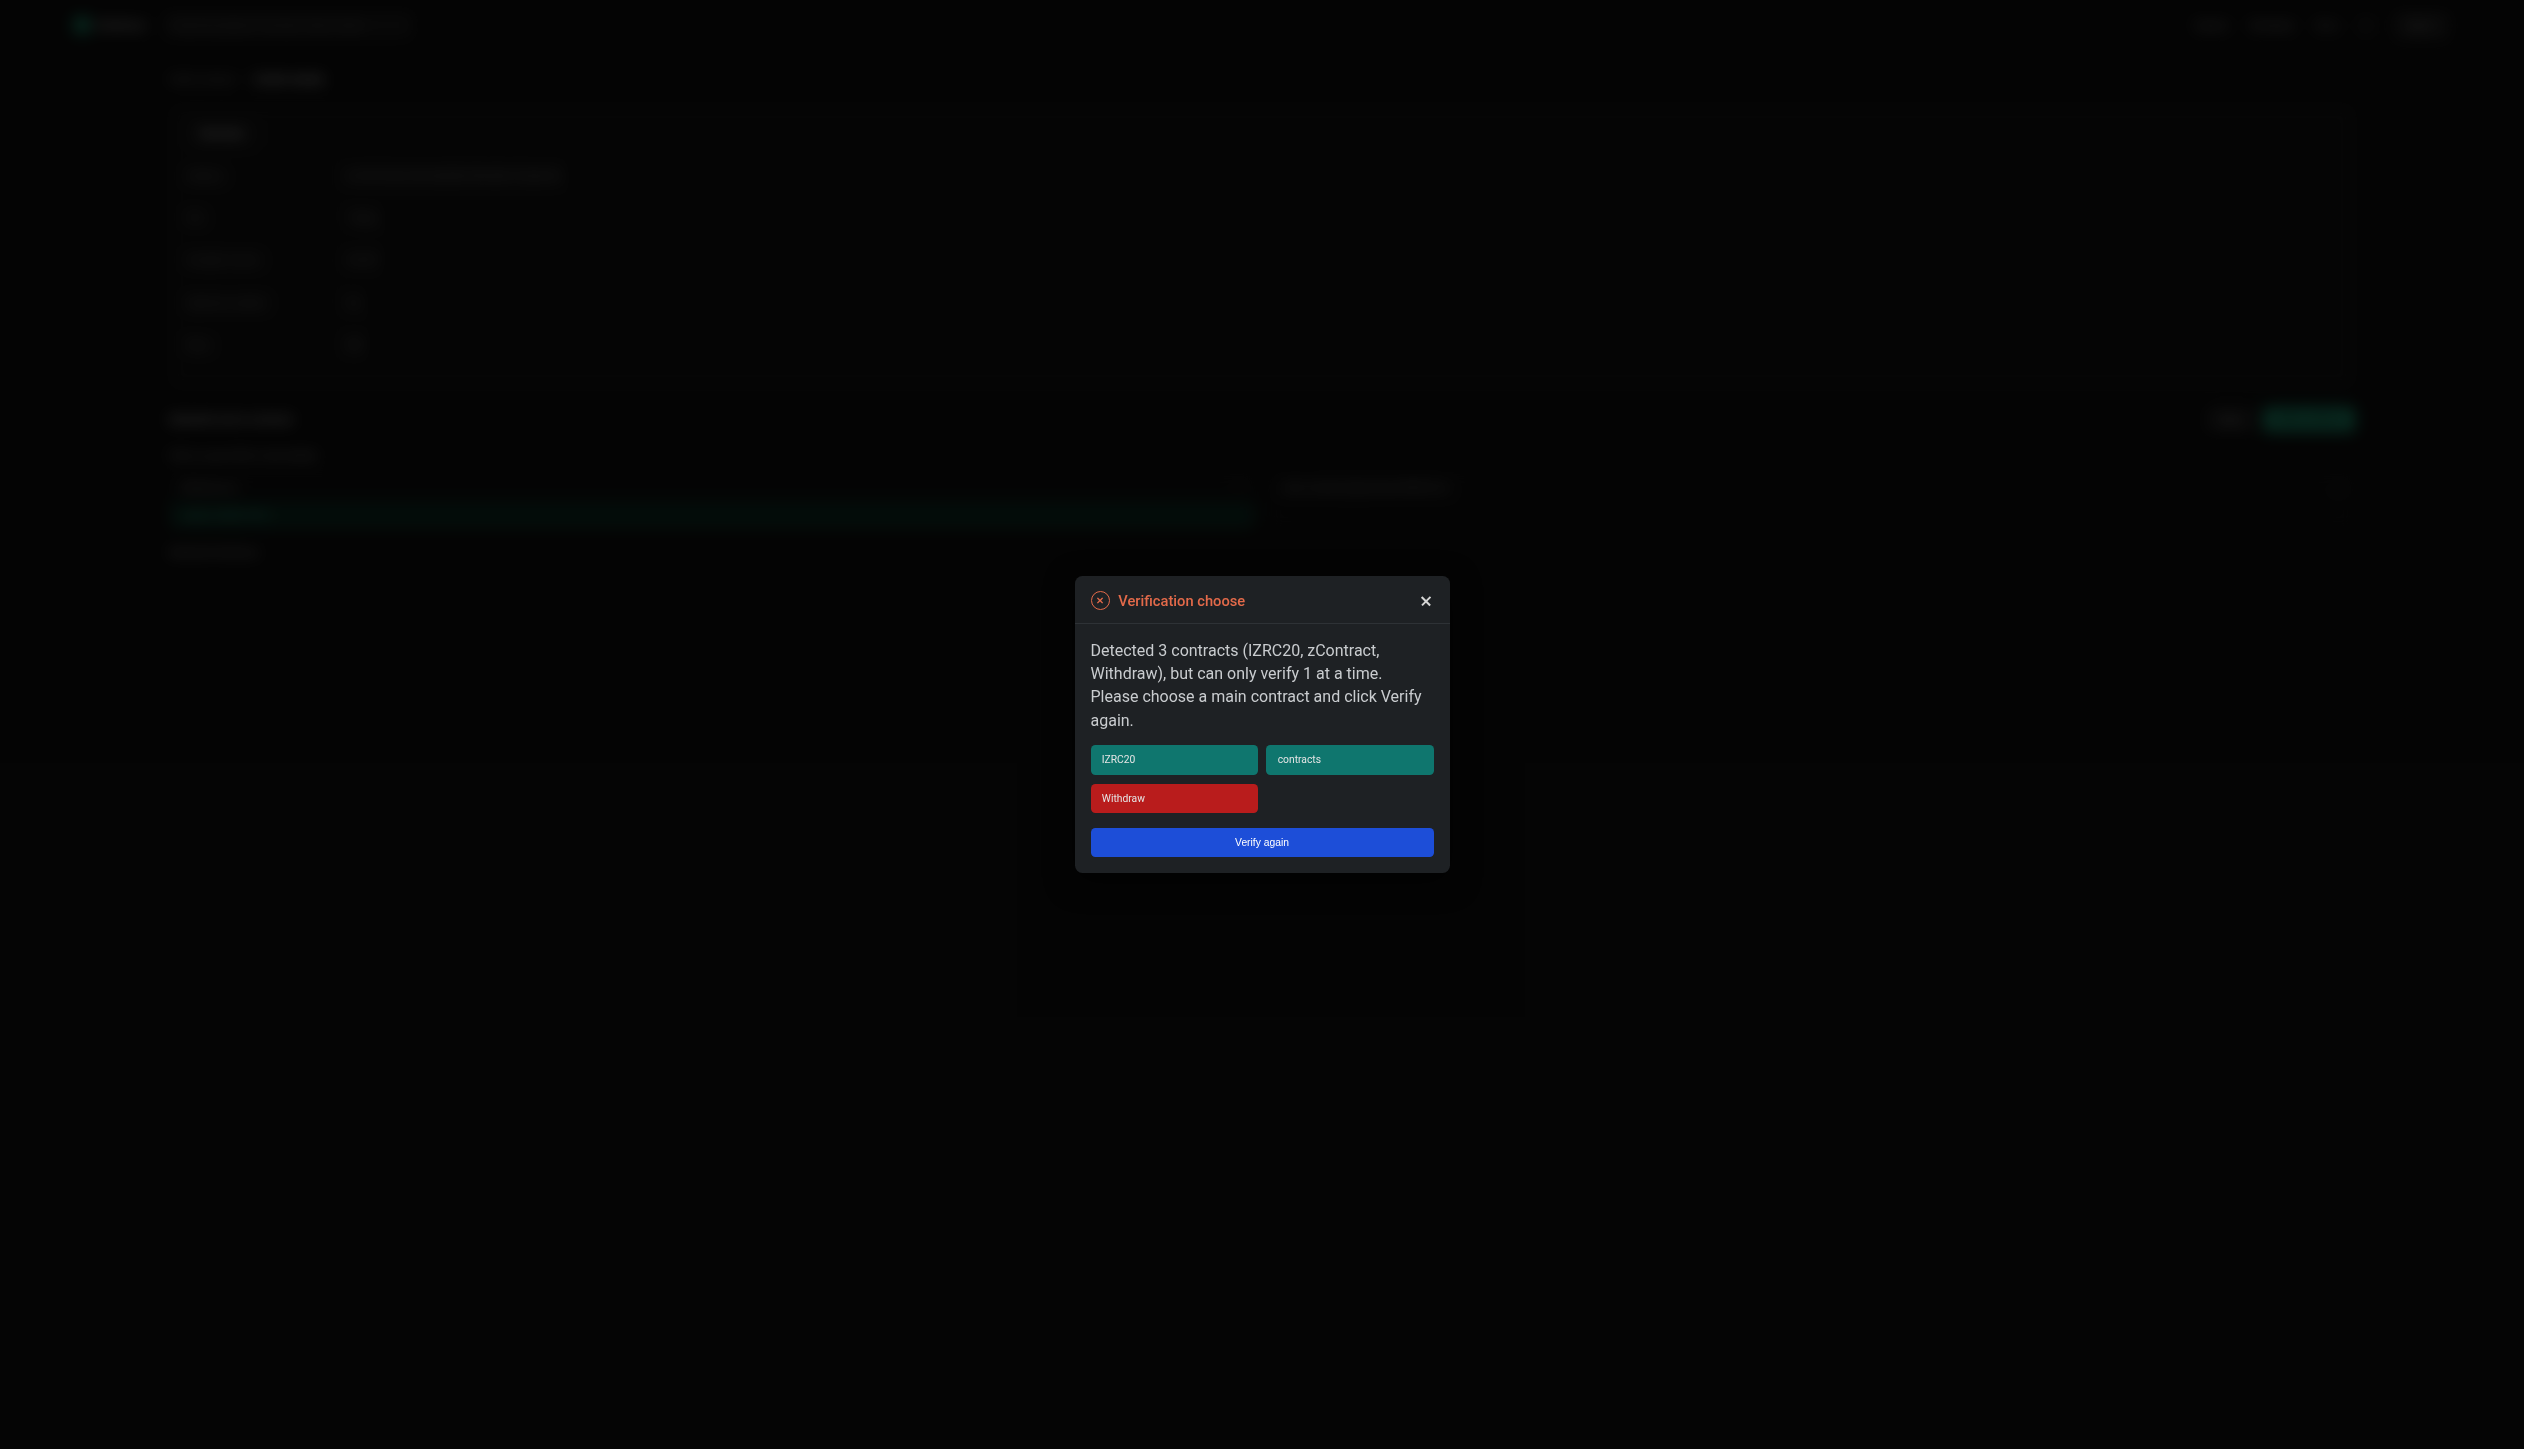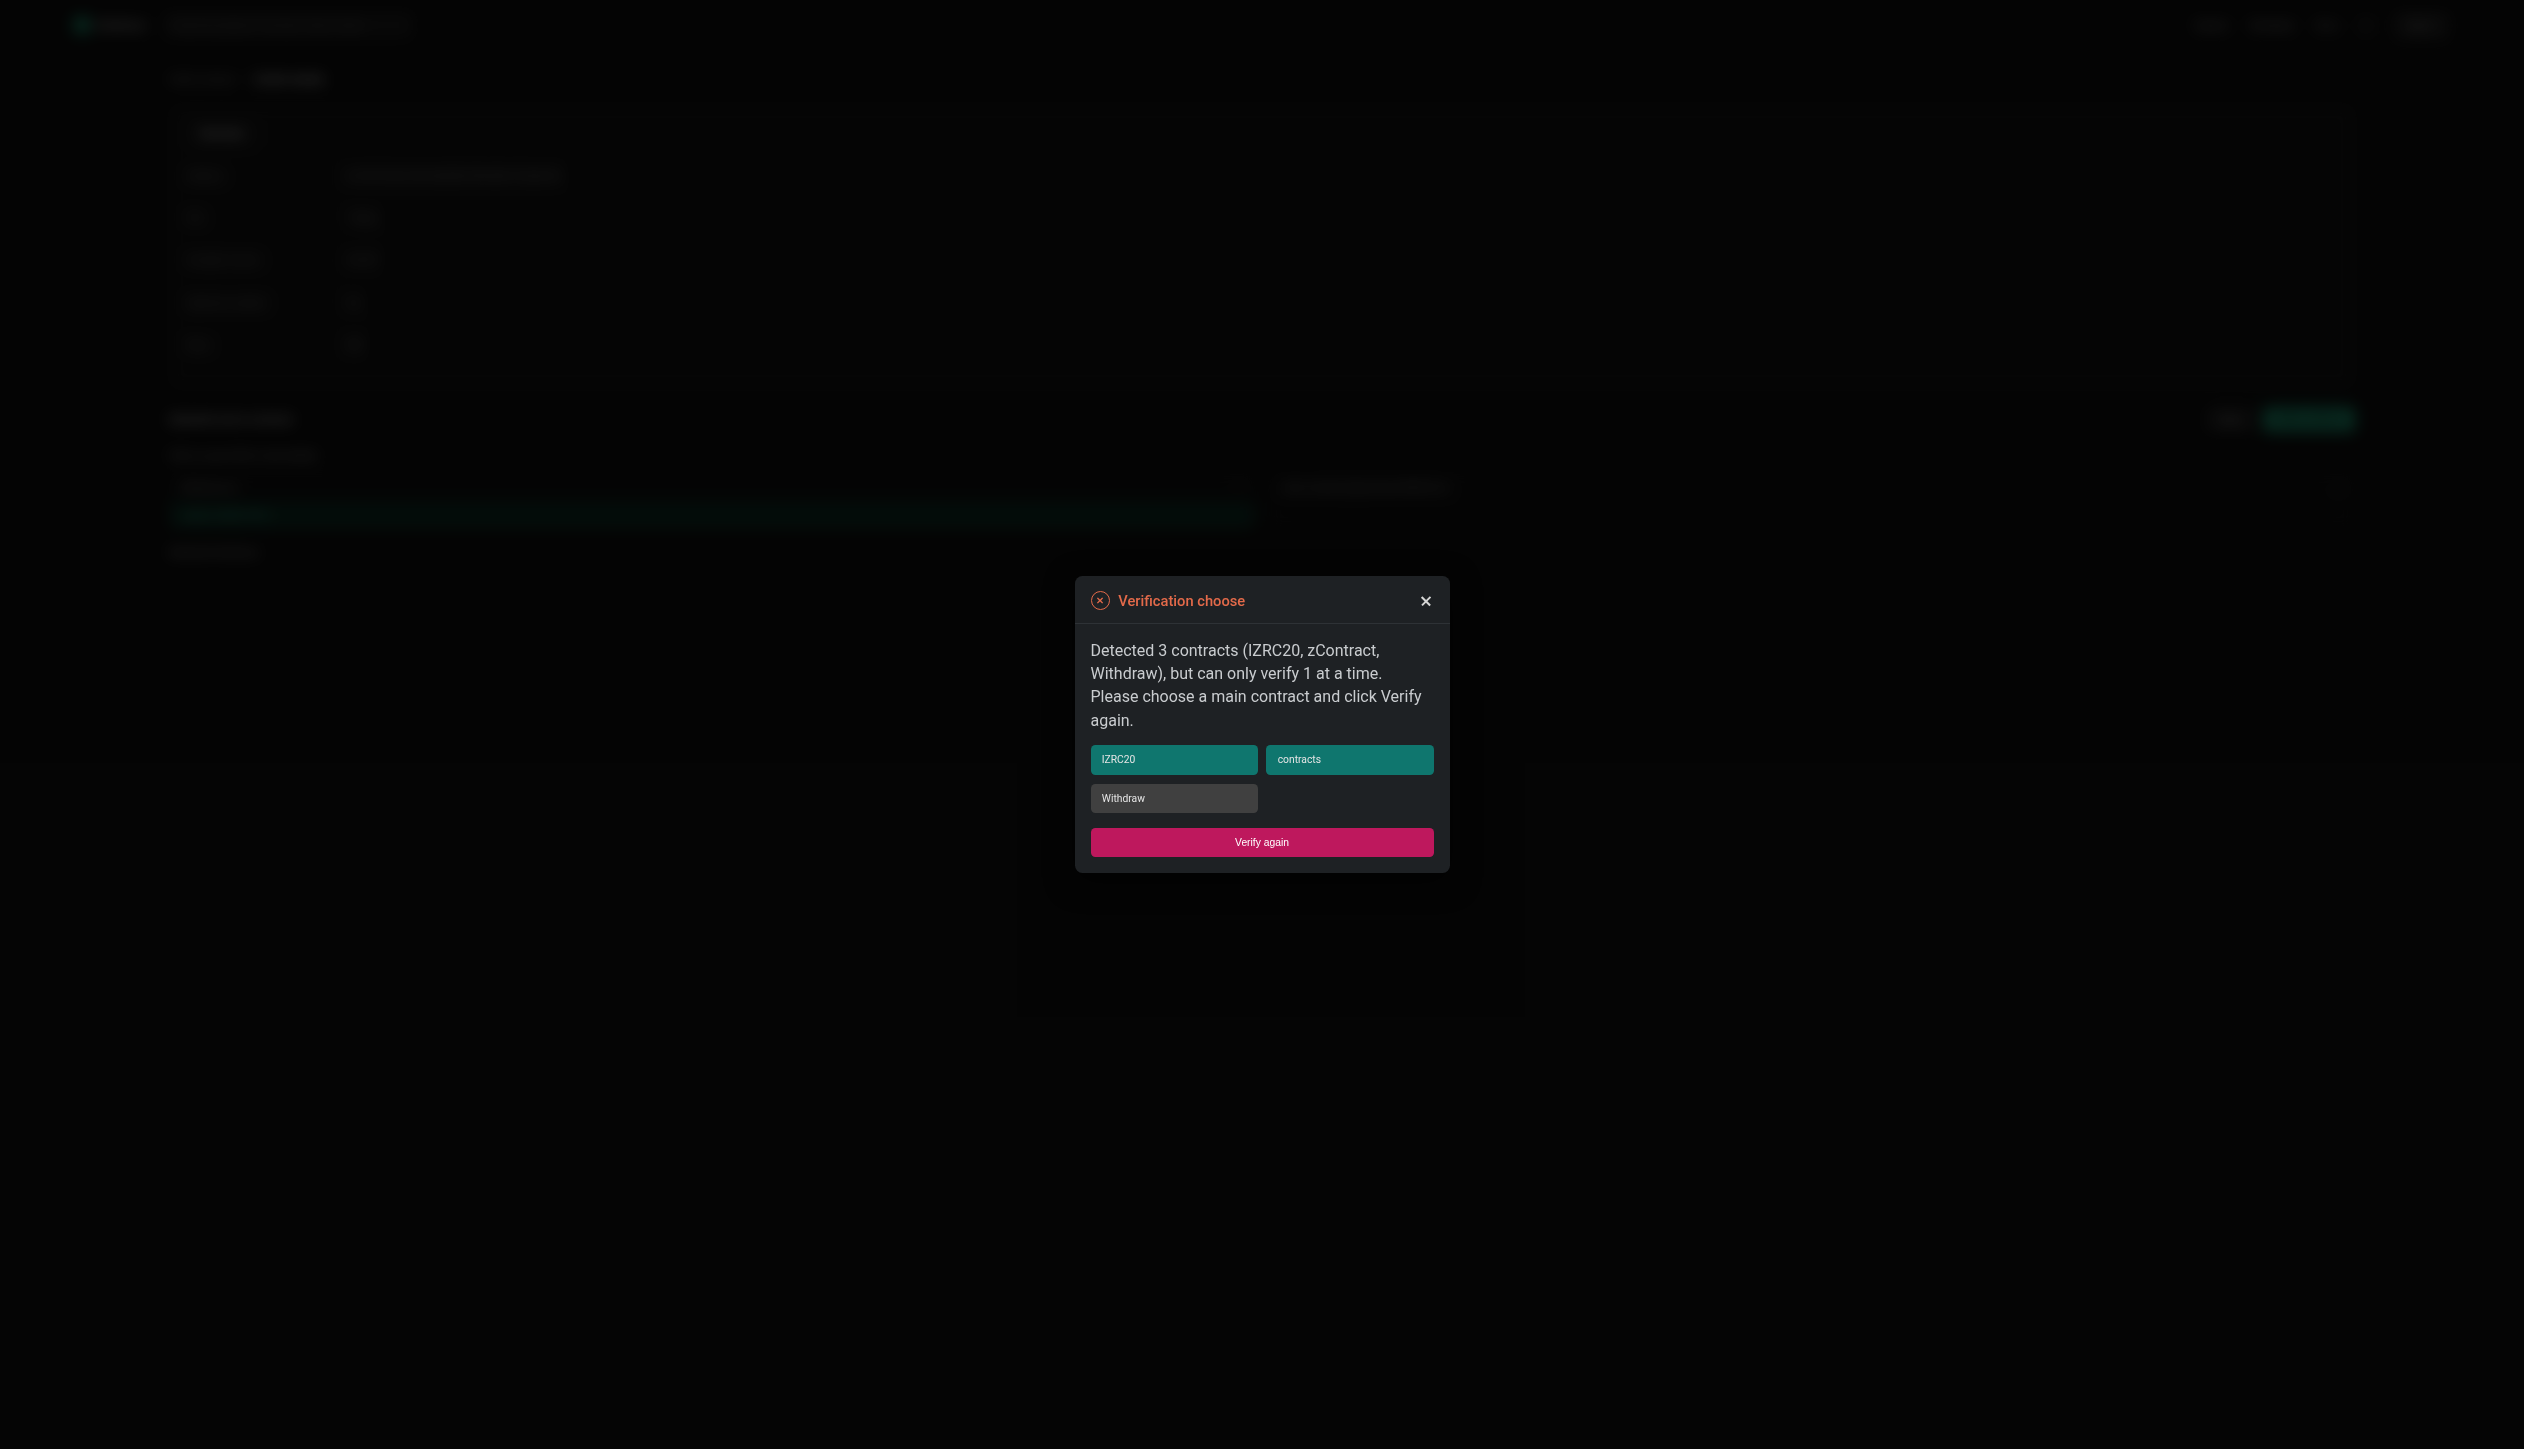--- a/index.html
+++ b/index.html
@@ -86,23 +86,23 @@
 
   .modal-body { padding: 14.7px 16px 16px; }
   .modal-msg { color: #c9cccf; font-size: 16px; line-height: 1.45; margin-bottom: 13.2px; }
 
   .choice-grid { display: grid; grid-template-columns: 1fr 1fr; gap: 8.8px; margin-bottom: 14.7px; }
   .choice {
     background: #0f766e; color: #e5e5e5; font-size: 10.3px;
     border-radius: 4.4px; padding: 7.4px 10.3px; cursor: pointer;
     border: 0.7px solid transparent;
   }
-  .choice.selected { background: #404040; }
+  .choice.selected { background: #b91c1c; }
   .verify-btn {
-    width: 100%; background: #be185d; color: #fff; font-weight: 500;
+    width: 100%; background: #1d4ed8; color: #fff; font-weight: 500;
     border: none; border-radius: 4.4px; padding: 8.8px; font-size: 10.3px; cursor: pointer;
   }
 </style>
 </head>
 <body>
 
 <div class="page-bg">
   <div class="topbar">
     <div class="topbar-left">
       <div class="logo">

